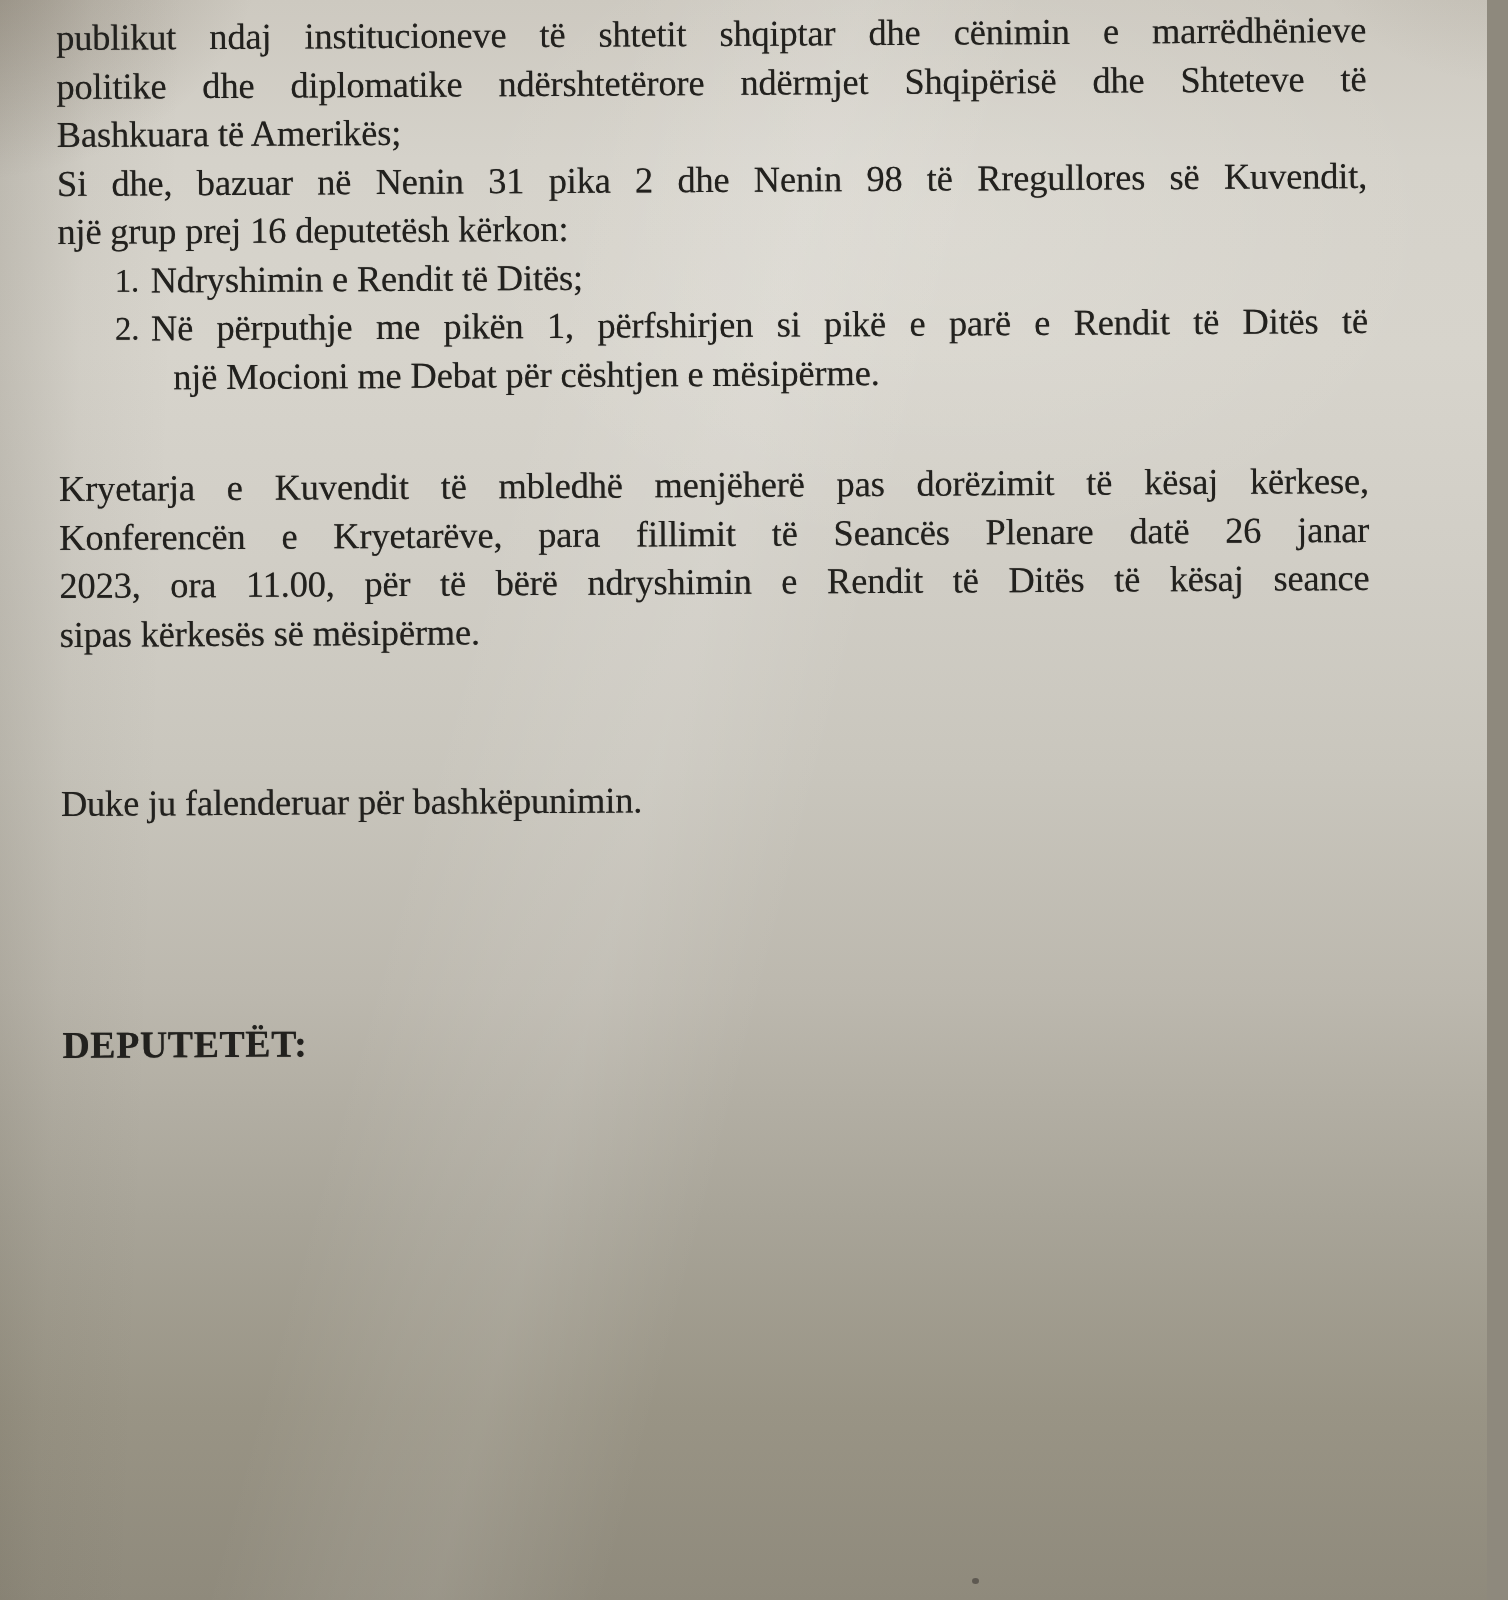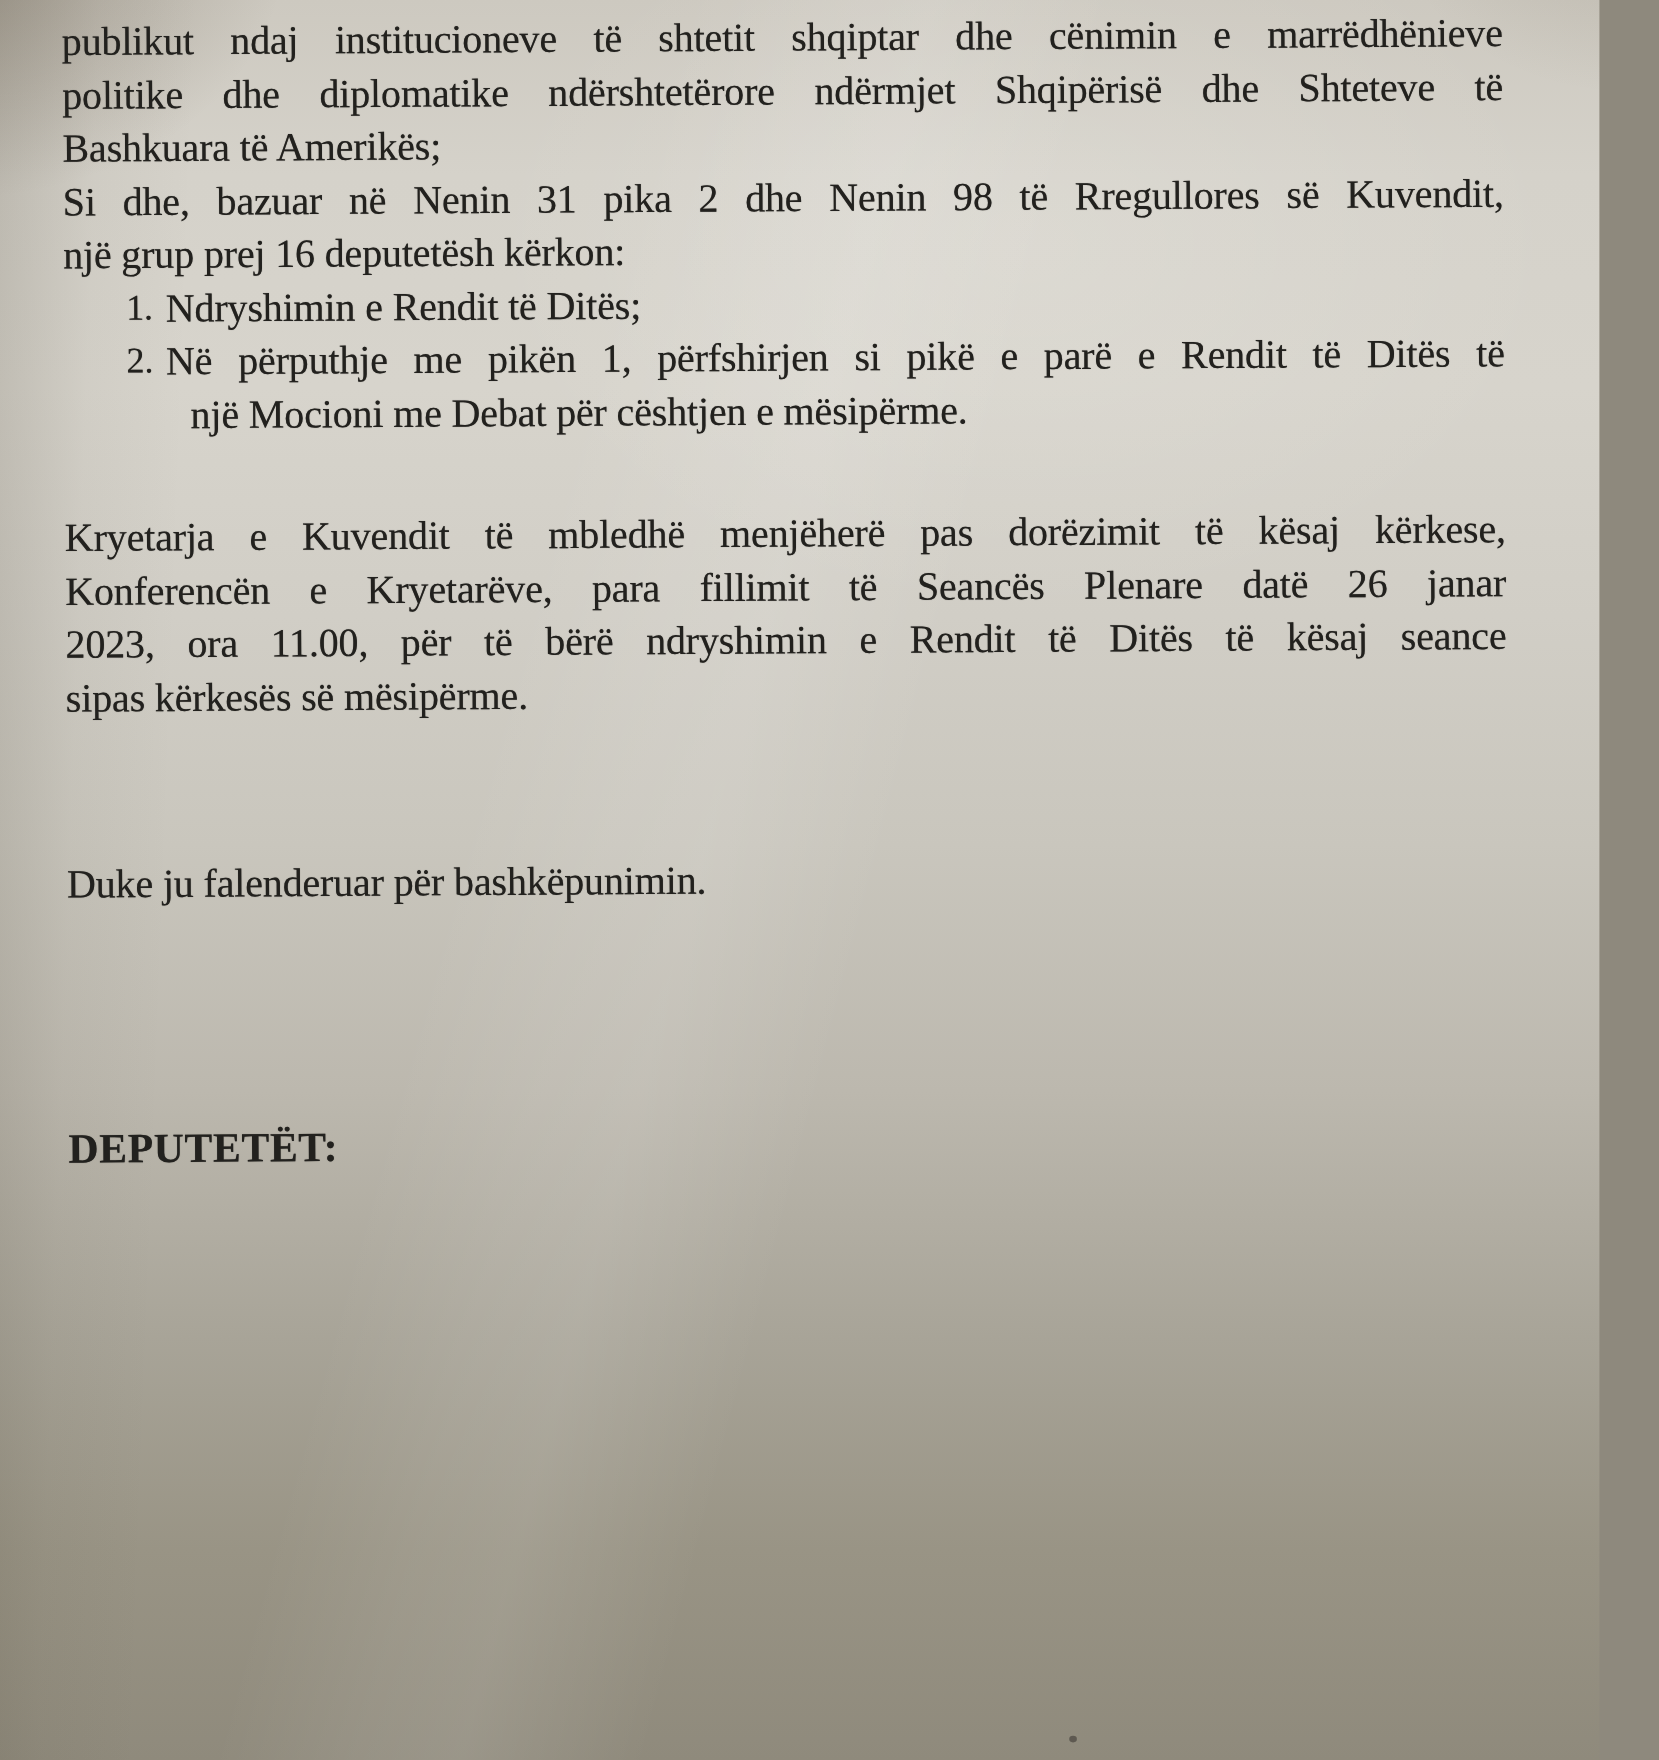--- a/index.html
+++ b/index.html
@@ -12,20 +12,21 @@
     position:relative;width:1454px;height:1600px;overflow:hidden;
     background:
       radial-gradient(ellipse 430px 330px at -40px -50px, rgba(72,60,42,0.32), rgba(72,60,42,0) 70%),
       radial-gradient(ellipse 320px 260px at 102% -6%, rgba(85,75,55,0.14), rgba(85,75,55,0) 70%),
       linear-gradient(105deg, rgba(255,255,255,0) 33%, rgba(255,255,255,0.07) 40%, rgba(255,255,255,0.10) 45%, rgba(255,255,255,0) 54%),
       radial-gradient(ellipse 760px 520px at 64% 14%, rgba(255,255,250,0.15), rgba(255,255,250,0) 65%),
       linear-gradient(92deg, rgba(60,52,36,0.16) 0%, rgba(60,52,36,0.04) 6%, rgba(60,52,36,0) 12%),
       linear-gradient(to bottom,
         #cdc9c0 0%, #d5d2ca 10%, #d7d4cc 22%, #d1cec6 35%, #c9c6bd 48%,
         #bcb8ae 62%, #a8a498 76%, #999485 88%, #8f8a7c 100%);
+    padding-left: 33px;
   }
   .text-block{
     position:absolute;left:56px;top:14px;width:1310px;
     transform:rotate(-0.35deg);transform-origin:left top;
     color:#22211e;
     font-size:36.5px;line-height:48.5px;
     letter-spacing:-0.2px;
     text-shadow:0 0 0.7px rgba(40,38,34,0.65);
   }
   .line{white-space:normal;}

